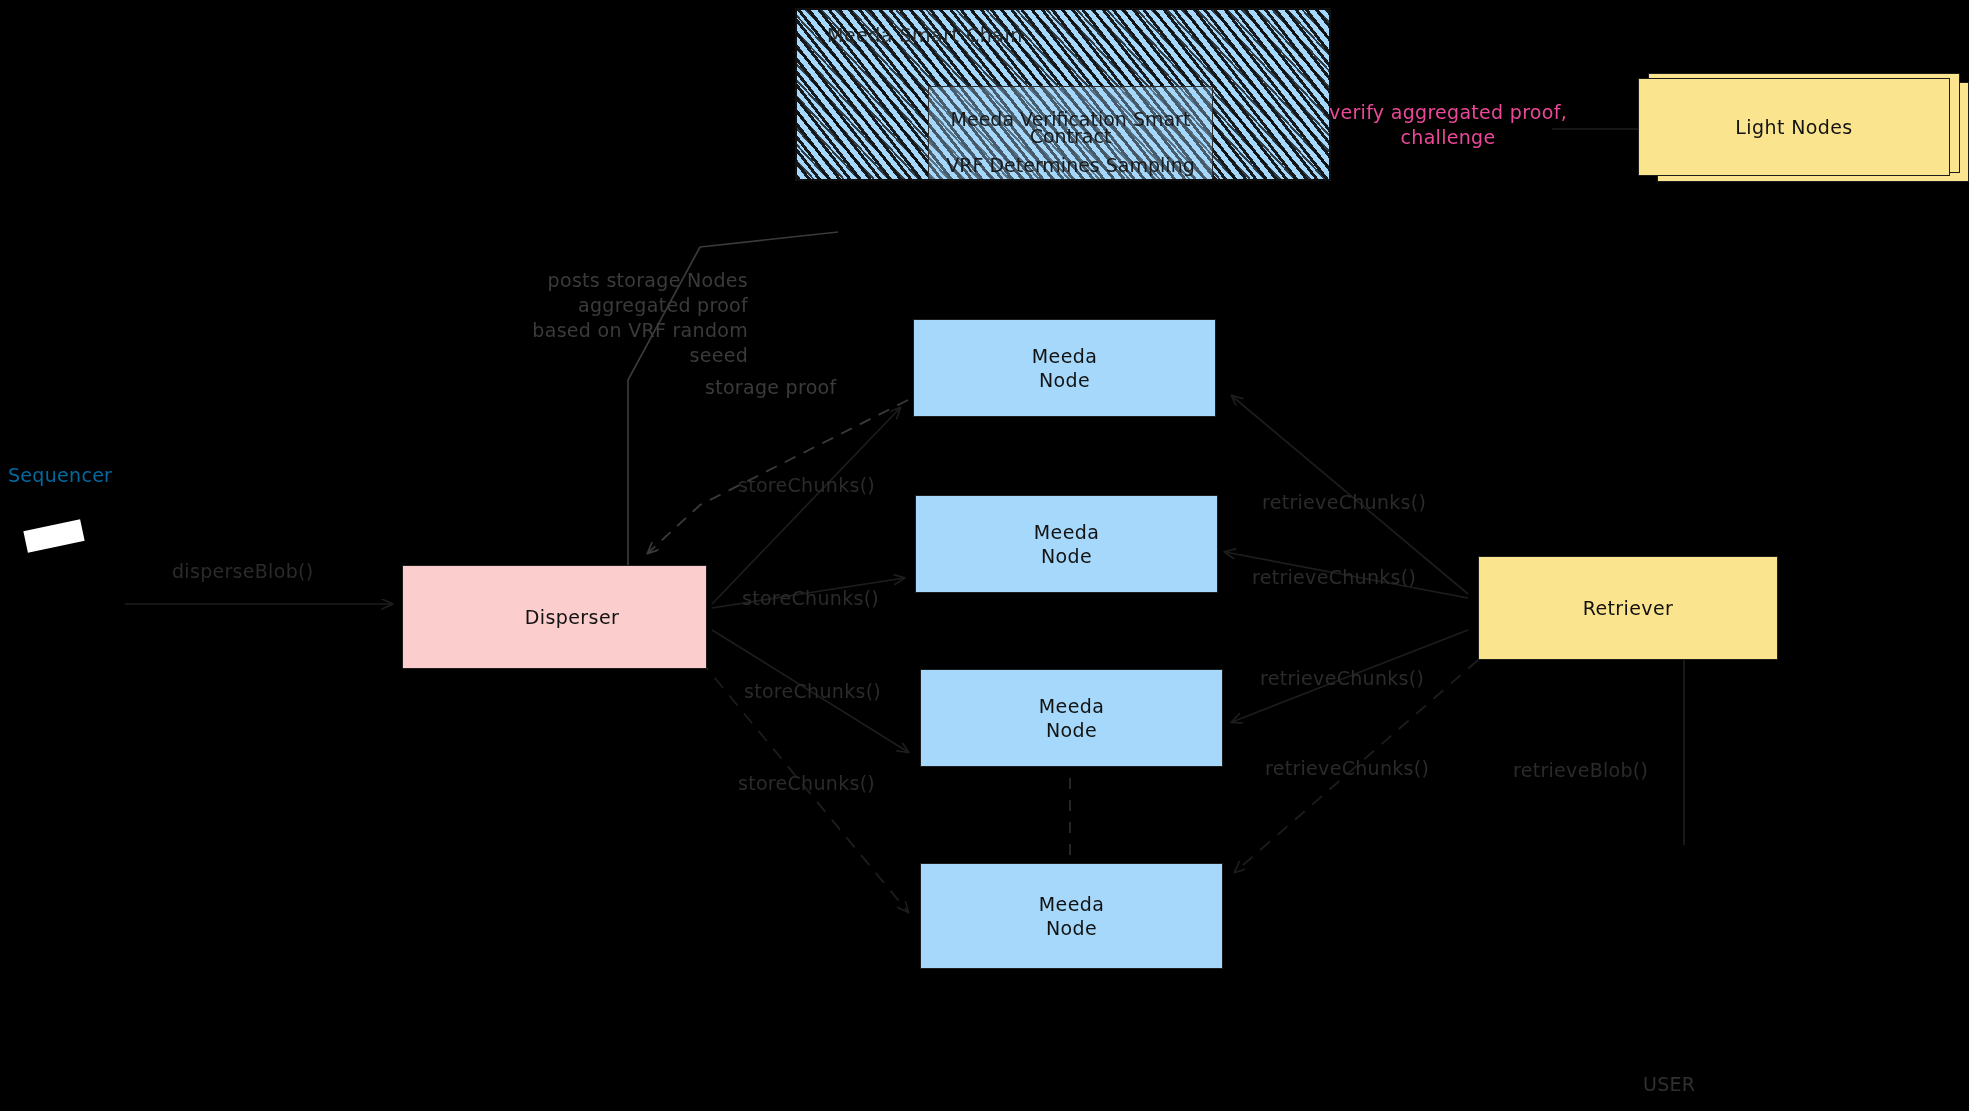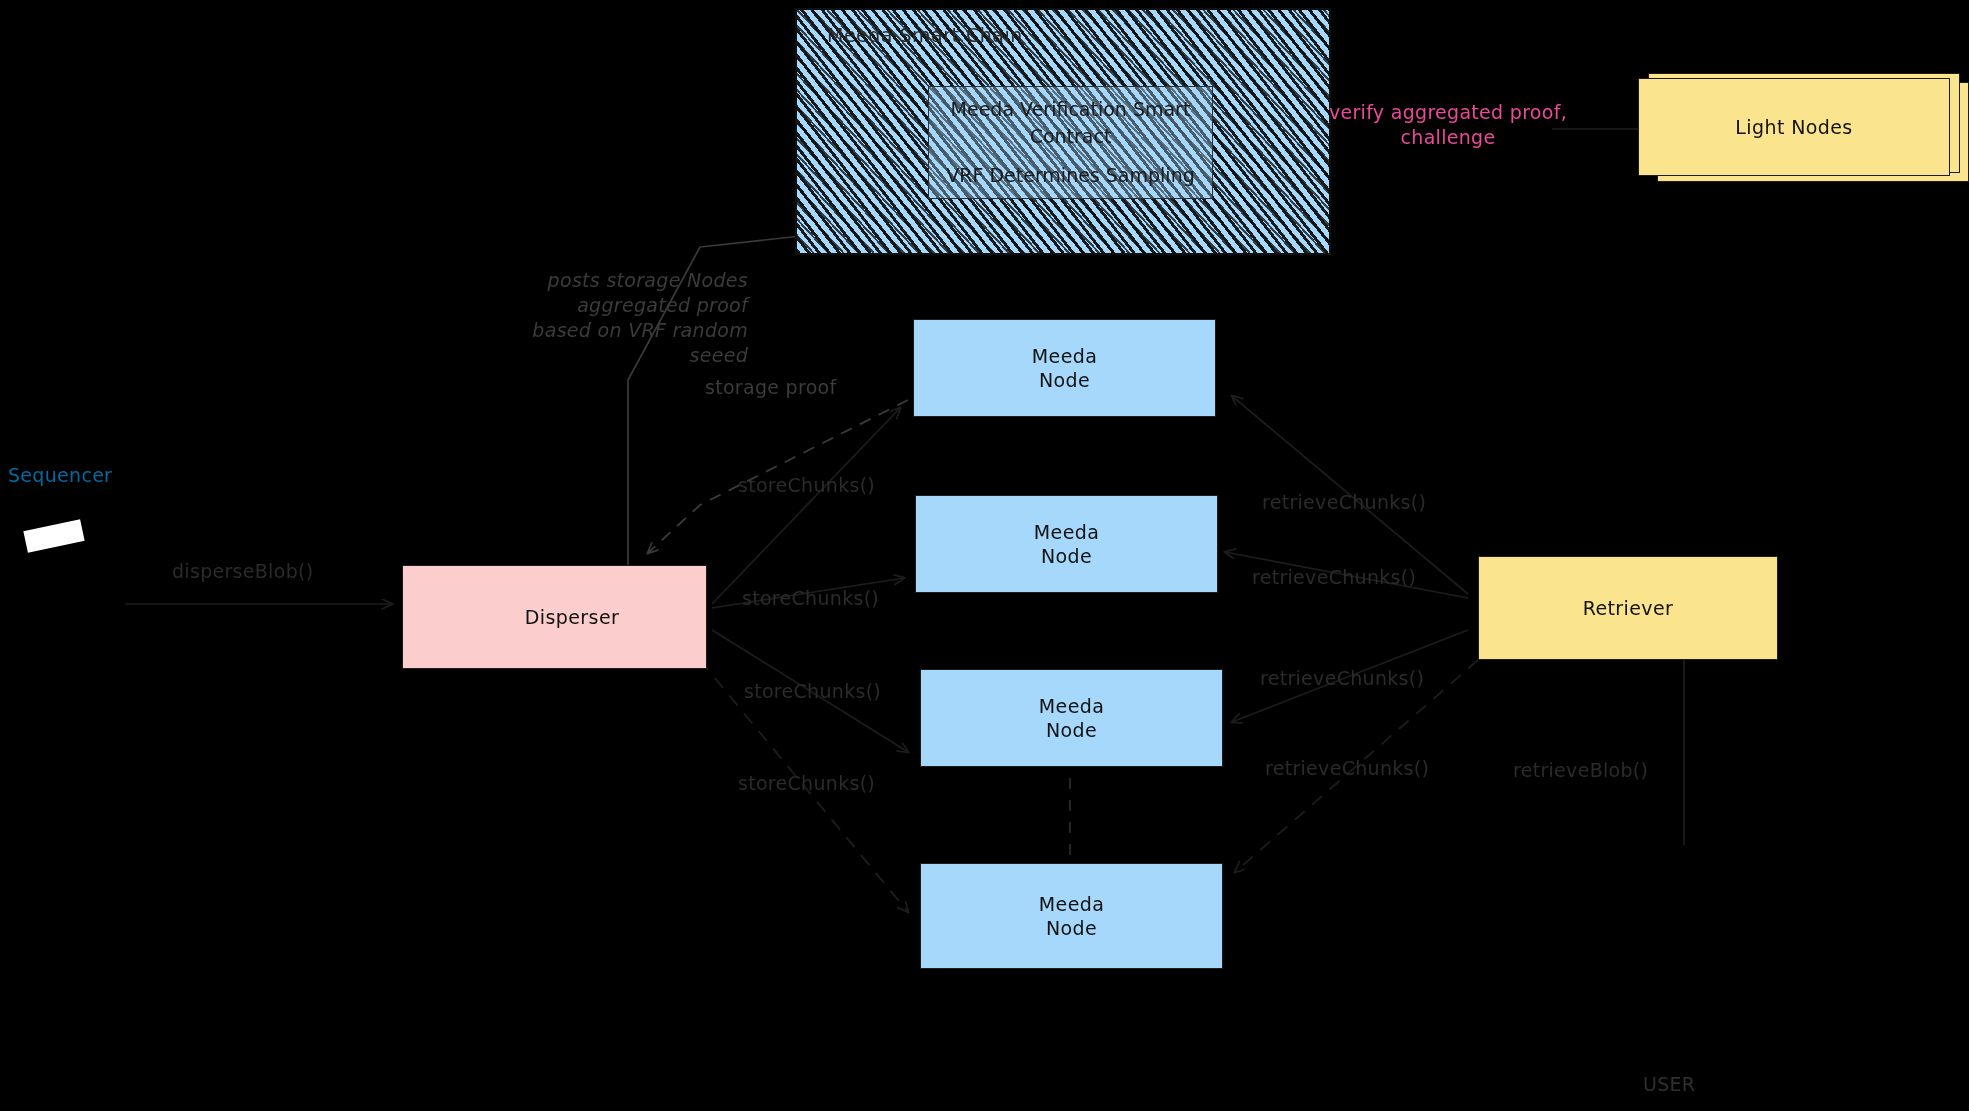--- a/index.html
+++ b/index.html
@@ -45,41 +45,41 @@
   .chain-title{
     position:absolute;left:30px;top:14px;
     font-size:19px;color:#2a2a2a;letter-spacing:.5px;
     z-index:2;
   }
   .chain-inner{
     position:absolute;box-sizing:border-box;
     border:1.4px solid #2d2d2d;
     background:rgba(165,216,251,.35);
     display:flex;flex-direction:column;align-items:center;justify-content:center;
-    gap:14px;
+    gap:4px;
     font-size:19px;color:#1b1b1b;line-height:1.3;text-align:center;
     z-index:2;
   }
 
   .stack-card{
     position:absolute;box-sizing:border-box;
     background:#fbe48e;border:1.6px solid #1d1d1d;
   }
 
   .label{
     position:absolute;
     color:#2b2b2b;
     font-size:19px;
     letter-spacing:.3px;
     line-height:1.32;
     white-space:pre-line;
     z-index:5;
   }
   .label.c{text-align:center;}
-  .label.r{text-align:right;font-style:italic;}
+  .label.r{text-align:right;}
 
   .seq-mark{
     position:absolute;background:#fff;
     transform:rotate(-12deg);
     z-index:5;
   }
 </style>
 </head>
 <body>
 
@@ -119,21 +119,21 @@
     <line x1="1478" y1="660" x2="1235" y2="872" stroke="#1d1d1d" stroke-width="1.8" stroke-dasharray="13 10" marker-end="url(#ah)"></line>
 
     <line x1="1070" y1="778" x2="1070" y2="860" stroke="#2d2d2d" stroke-width="1.7" stroke-dasharray="11 11"></line>
 
     <line x1="1684" y1="660" x2="1684" y2="845" stroke="#1d1d1d" stroke-width="1.7"></line>
 
     <line x1="1552" y1="129" x2="1638" y2="129" stroke="#1d1d1d" stroke-width="1.7"></line>
     <path d="M1300 140 L1230 128" fill="none" stroke="#3a3a3a" stroke-width="1.7" marker-end="url(#ah2)"></path>
   </svg>
 
-  <div class="chain-outer" style="left:795px;top:8px;width:536px;height:247px;">
+  <div class="chain-outer" style="left:795px;top:8px;width:536px;height:173px;">
     <div class="chain-title">Meeda Smart Chain</div>
     <div class="chain-inner" style="left:131px;top:76px;width:285px;height:113px;">
       <div>Meeda Verification Smart</div>
       <div style="margin-top:-12px;">Contract</div>
       <div>VRF Determines Sampling</div>
     </div>
     <div class="hatch"></div>
   </div>
 
   <div class="stack-card" style="left:1657px;top:82px;width:312px;height:100px;"></div>

